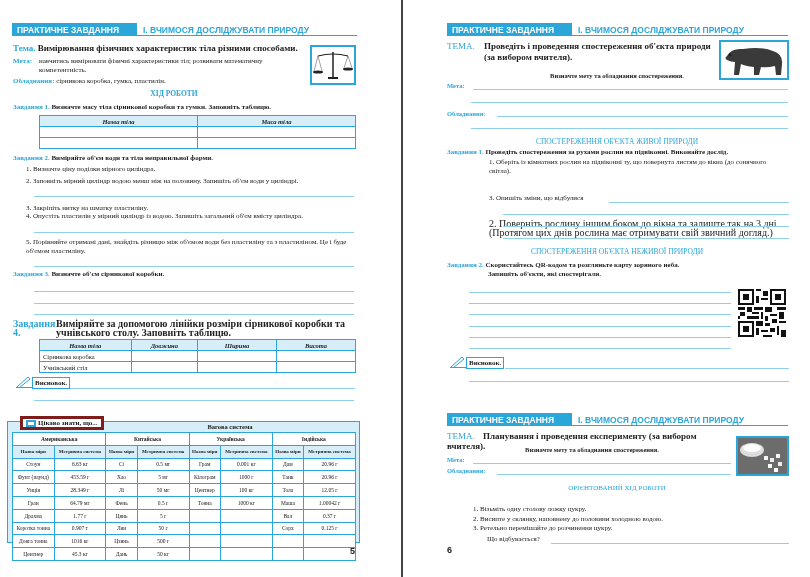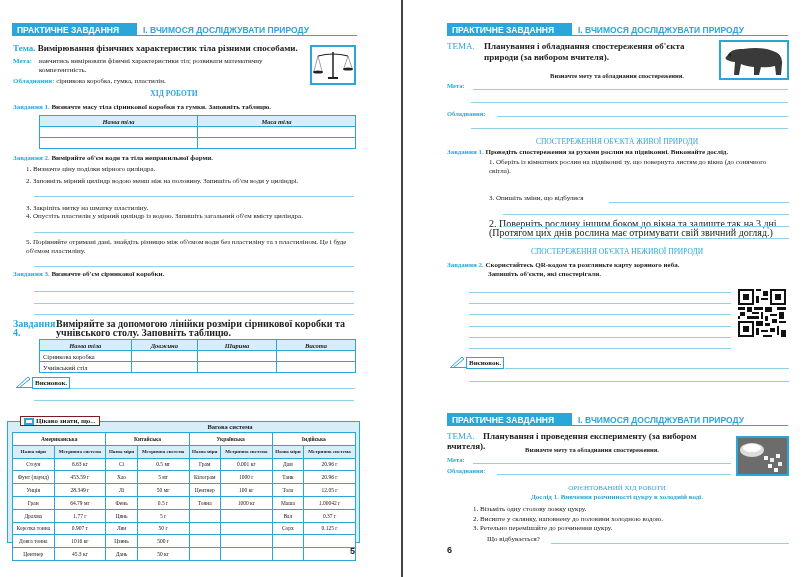--- a/index.html
+++ b/index.html
@@ -146,21 +146,21 @@
 
   <svg class="penicon" style="left:16px; top:376px;" width="16" height="12" viewBox="0 0 16 12">
     <path d="M1 11 L12 1 L14 3 L3 12 Z" fill="none" stroke="#2aa6d9" stroke-width="1"></path>
     <line x1="0" y1="11.5" x2="16" y2="11.5" stroke="#2aa6d9" stroke-width="1"></line>
   </svg>
   <div class="concl" style="left:32px; top:377px;">Висновок.</div>
   <div class="line" style="left:70px; top:388px; width:285px;"></div>
   <div class="line" style="left:34px; top:400px; width:320px;"></div>
 
   <div class="abs" style="left:7px; top:421px; width:353px; height:122px; border:1px solid #2aa6d9; background:#d7eef8;"></div>
-  <div class="abs" style="left:20px; top:416px; background:#fff; border:1px solid #7f1d1d; padding:0 3px; font-size:7px; font-weight:bold; display:flex; align-items:center; gap:2px;">
+  <div class="abs" style="left:20px; top:416px; background:#fff; border:3px solid #7f1d1d; padding:0 3px; font-size:7px; font-weight:bold; display:flex; align-items:center; gap:2px;">
     <svg width="10" height="7" viewBox="0 0 10 7">
         <rect x="0" y="0" width="10" height="7" fill="#2aa6d9"></rect>
         <rect x="2" y="2" width="6" height="3" fill="#fff"></rect>
       </svg>
     <span>Цікаво знати, що...</span>
   </div>
   <div class="abs b" style="left:100px; width:260px; top:423px; text-align:center; font-size:6.5px;">Вагова система</div>
 
   <table class="wt abs" id="wtable" style="left:12px; top:432px; width:344px;">
     <thead>
@@ -271,21 +271,21 @@
 <div class="spine"></div>
 
 <div class="page" id="right">
   <div class="hdr" style="left:44px; top:22px; width:341px;">
     <span class="l">ПРАКТИЧНЕ ЗАВДАННЯ</span>
     <span class="r">І. ВЧИМОСЯ ДОСЛІДЖУВАТИ ПРИРОДУ</span>
   </div>
 
   <div class="abs title" style="left:44px; top:41px; width:270px; display:flex; line-height:11px;">
     <span class="blue" style="flex:none; width:37px; font-weight:normal;">ТЕМА.</span>
-    <span>Планування і обладнання спостереження об'єкта природи (за вибором вчителя).</span>
+    <span>Проведіть і проведення спостереження об'єкта природи (за вибором вчителя).</span>
   </div>
   <div class="pic" style="left:316px; top:40px; width:70px; height:40px;">
     <svg width="66" height="36" viewBox="0 0 66 36">
       <path d="M6 14 Q10 6 22 7 Q40 4 52 9 Q62 12 61 22 L60 33 L55 33 L54 24 Q46 26 40 25 L38 33 L33 33 L33 25 Q24 24 20 22 L18 33 L13 33 L14 20 Q10 20 6 18 Q3 16 6 14 Z" fill="#3a3a3a"></path>
       <circle cx="9" cy="13" r="1.5" fill="#222"></circle>
     </svg>
   </div>
 
   <div class="abs b" style="left:44px; width:340px; top:72px; text-align:center; font-size:6.5px;">Визначте мету та обладнання спостереження.</div>
   <div class="abs blue b" style="left:44px; top:82px; font-size:6.5px;">Мета:</div>
@@ -392,21 +392,20 @@
         <rect x="36" y="30" width="4" height="4" fill="#fff"></rect>
     </svg>
   </div>
   <div class="abs b" style="left:44px; width:290px; top:446px; text-align:center; font-size:6.5px;">Визначте мету та обладнання спостереження.</div>
   <div class="abs blue b" style="left:44px; top:456px; font-size:6.5px;">Мета:</div>
   <div class="line" style="left:70px; top:463px; width:258px;"></div>
   <div class="abs blue b" style="left:44px; top:467px; font-size:6.5px;">Обладнання:</div>
   <div class="line" style="left:94px; top:474px; width:234px;"></div>
 
   <div class="abs blue" style="left:44px; width:340px; top:484px; text-align:center; font-size:7px;">ОРІЄНТОВАНИЙ ХІД РОБОТИ</div>
-  <div class="abs blue b" style="left:44px; width:340px; top:493px; text-align:center; font-size:7px;">Дослід 1. Вивчення розчинності цукру в холодній воді.</div>
   <div class="abs" style="left:70px; top:505px; font-size:7px;">1.   Візьміть одну столову ложку цукру.</div>
   <div class="abs" style="left:70px; top:515px; font-size:7px;">2.   Висипте у склянку, наповнену до половини холодною водою.</div>
   <div class="abs" style="left:70px; top:524px; font-size:7px;">3.   Ретельно перемішайте до розчинення цукру.</div>
   <div class="abs" style="left:84px; top:535px; font-size:7px;">Що відбувається?</div>
   <div class="line" style="left:148px; top:543px; width:238px;"></div>
 
   <div class="pnum" style="left:44px; top:545px;">6</div>
 </div>
 
 </body></html>

